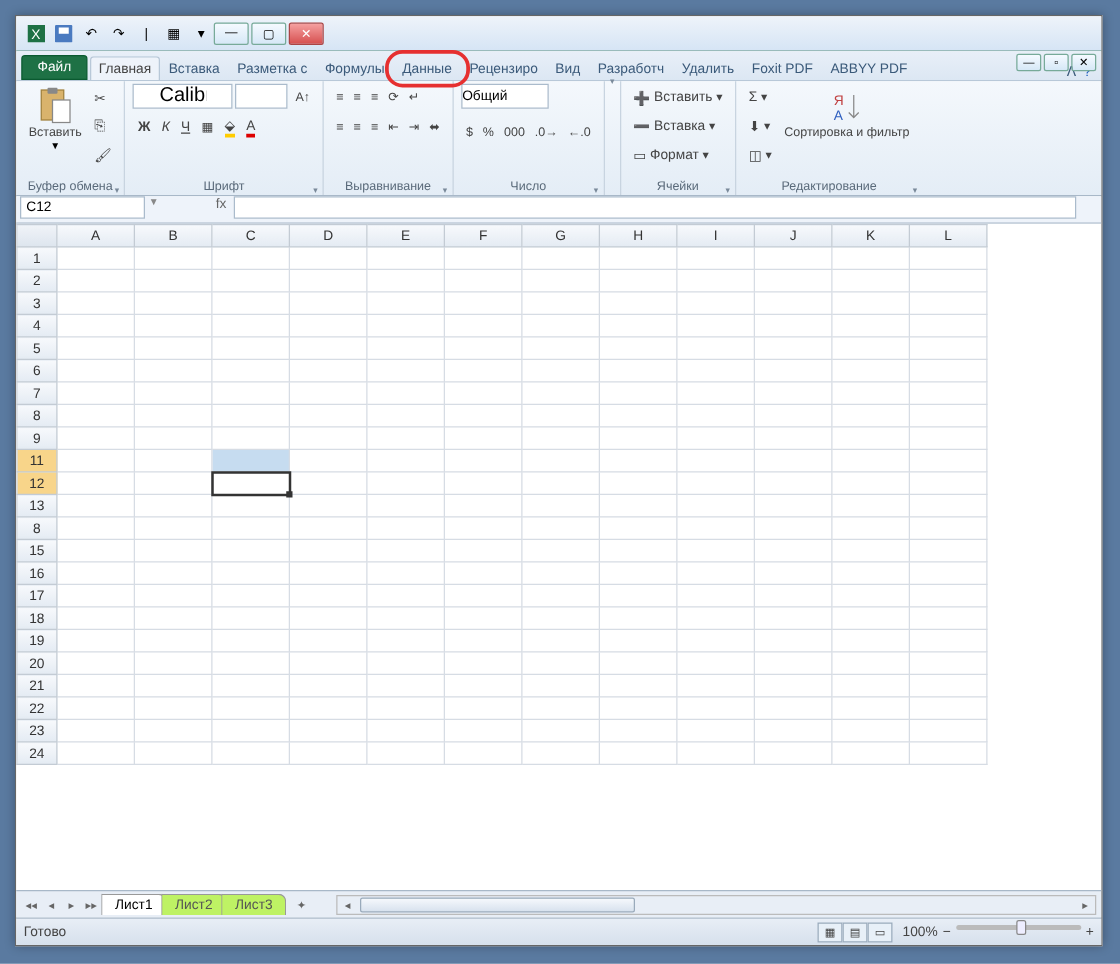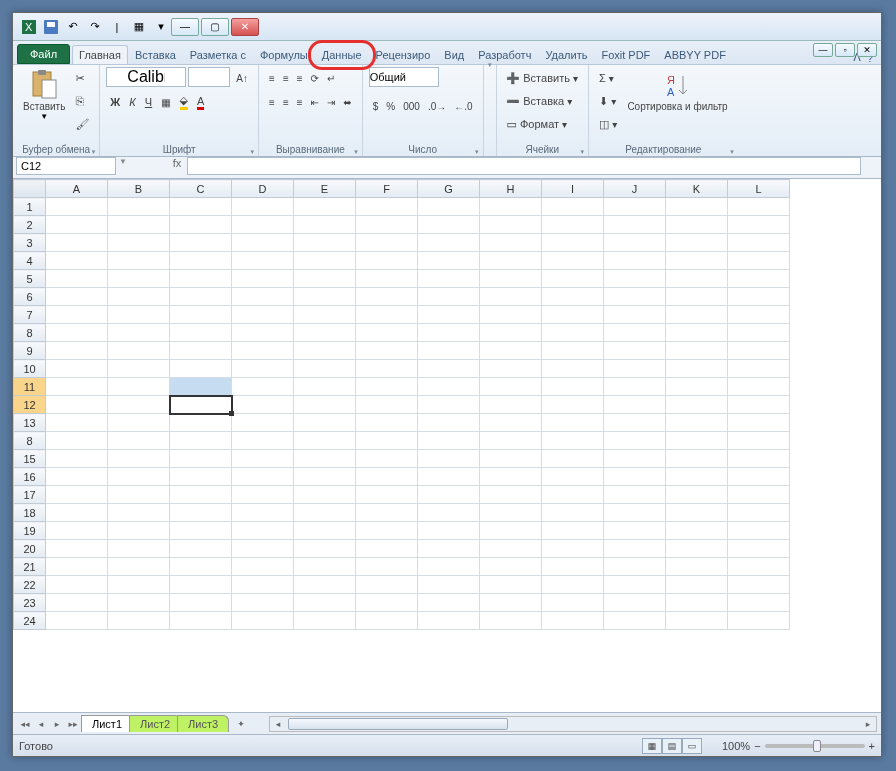--- a/index.html
+++ b/index.html
@@ -49,21 +49,21 @@
 .sheettabs{height:22px;background:#e8eef6;border-top:1px solid #a8b8c8;display:flex;align-items:center;padding:0 4px}
 .navarrow{width:16px;height:16px;display:flex;align-items:center;justify-content:center;cursor:pointer;color:#666;font-size:9px}
 .stab{padding:2px 10px;background:#fff;border:1px solid #999;border-bottom:none;border-radius:0 6px 0 0;margin-right:-4px;cursor:pointer;font-size:11px}
 .stab.inactive{background:#bef264;color:#555}
 .hscroll{flex:1;margin-left:20px;height:16px;background:#e8eef6;border:1px solid #bbb;display:flex;align-items:center}
 .hscroll .thumb{width:220px;height:12px;background:linear-gradient(#f5f8fc,#d8e2ee);border:1px solid #9ab;margin-left:2px;border-radius:2px}
 .statusbar{height:22px;background:linear-gradient(#e8eef6,#d6e0ec);border-top:1px solid #a8b8c8;display:flex;align-items:center;padding:0 6px;font-size:11px;color:#444}
 .statusbar .spacer{flex:1}
 .viewbtns{display:flex;gap:0}
 .viewbtn{width:20px;height:16px;border:1px solid #9ab;background:#e8f0f8;cursor:pointer;display:flex;align-items:center;justify-content:center;font-size:9px}
-.zoom{display:flex;align-items:center;gap:4px;margin-left:20px}
+.zoom{display:flex;gap:4px;margin-left:8px}
 .slider{width:100px;height:4px;background:#bbb;position:relative;border-radius:2px}
 .slider .th{position:absolute;left:48%;top:-4px;width:8px;height:12px;background:#eef;border:1px solid #888;border-radius:2px}
 .inner-winbtns{position:absolute;top:30px;right:4px;display:flex;gap:2px;z-index:5}
 .inner-winbtns .winbtn{width:20px;height:14px;font-size:9px}
 svg{display:block}
 </style>
 </head>
 <body>
 
 <div class="window">
@@ -409,35 +409,20 @@
               <td></td>
               <td></td>
               <td></td>
               <td></td>
               <td></td>
               <td></td>
               <td></td>
               <td></td>
             </tr>
             <tr>
-              <th class="rowhdr">10</th>
-              <td></td>
-              <td></td>
-              <td></td>
-              <td></td>
-              <td></td>
-              <td></td>
-              <td></td>
-              <td></td>
-              <td></td>
-              <td></td>
-              <td></td>
-              <td></td>
-            </tr>
-            <tr>
               <th class="rowhdr sel">11</th>
               <td></td>
               <td></td>
               <td class="selcell"></td>
               <td></td>
               <td></td>
               <td></td>
               <td></td>
               <td></td>
               <td></td>

